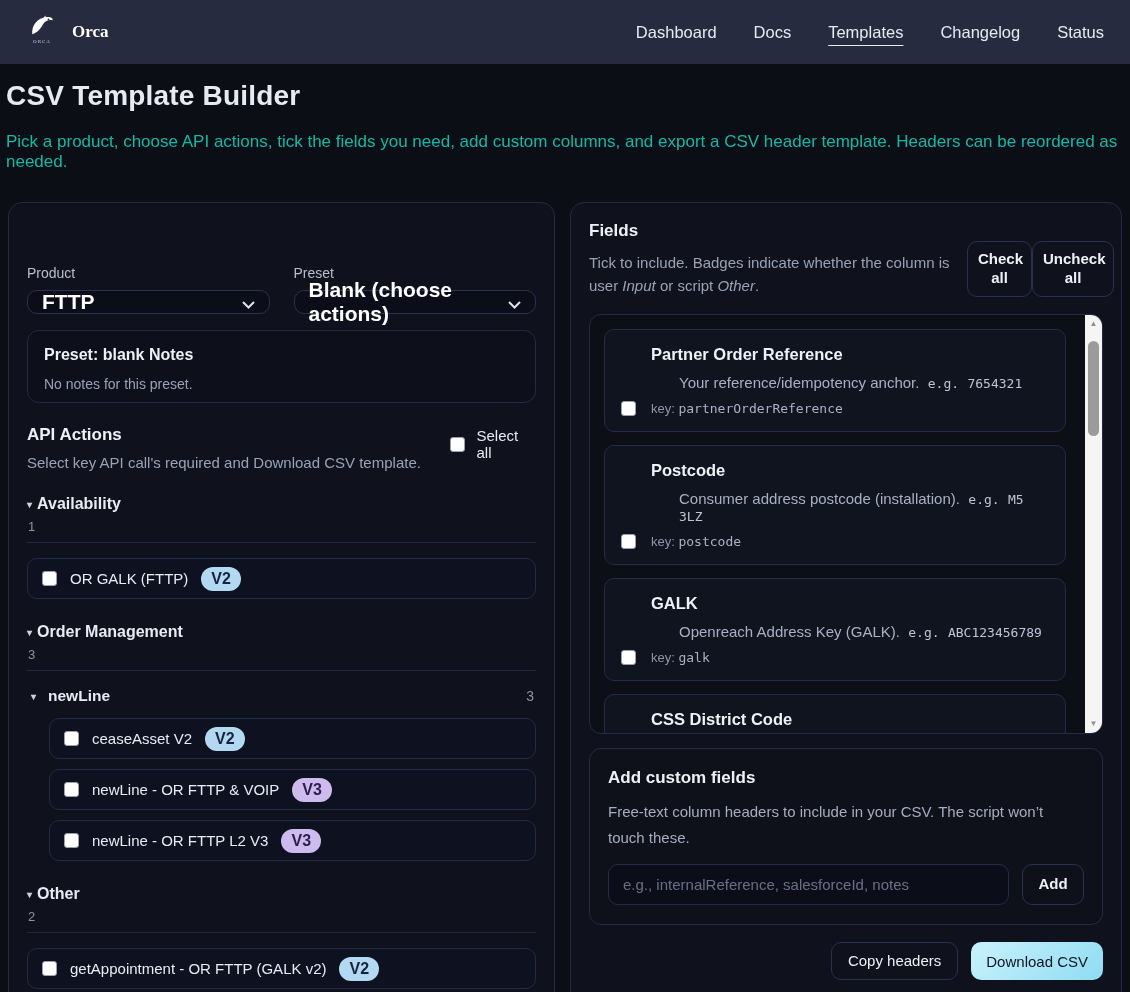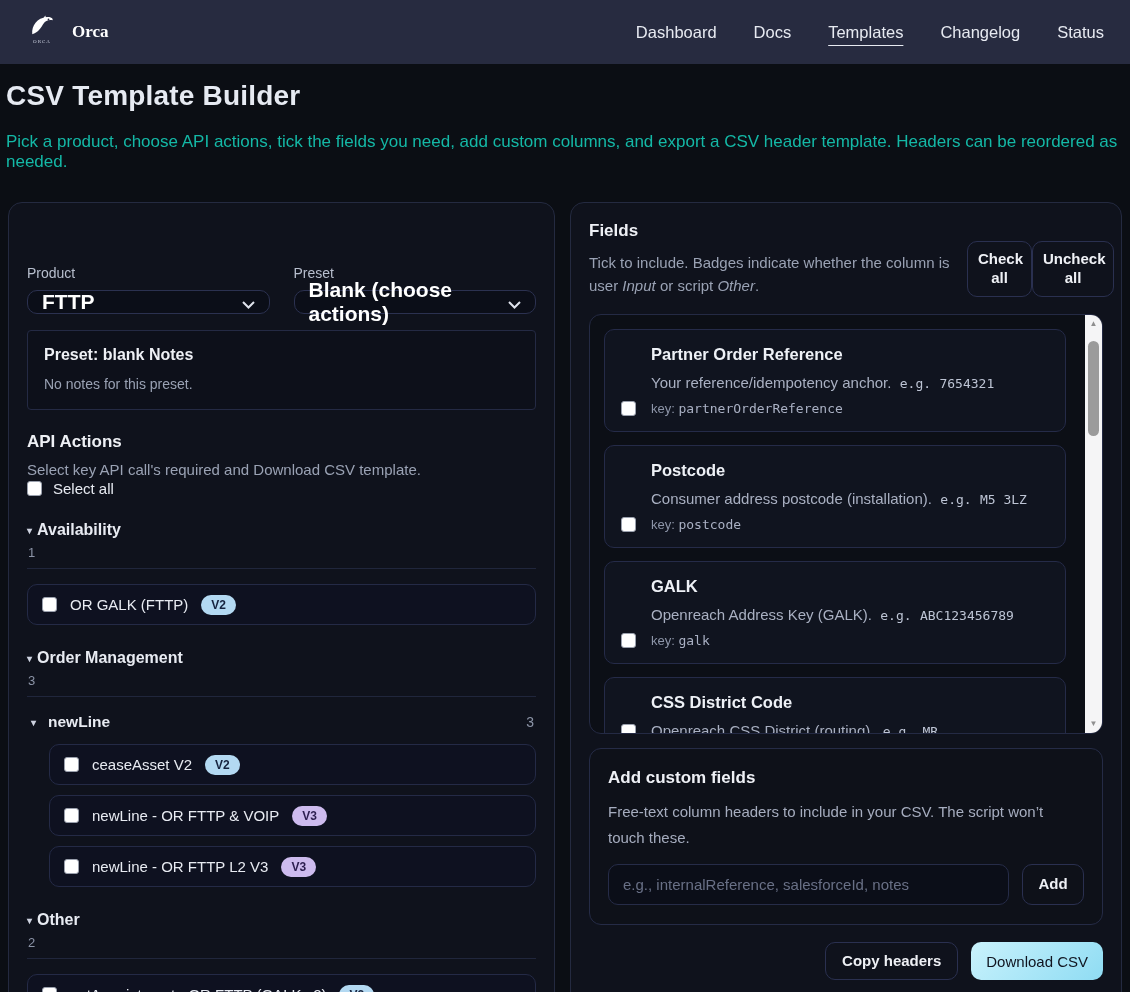--- a/index.html
+++ b/index.html
@@ -44,27 +44,27 @@
   .select {
     height:24px; background:#0b0e18; border:1px solid #2b3150; border-radius:10px;
     display:flex; align-items:center; justify-content:space-between;
     padding:0 14px; font-size:21px; font-weight:600; color:#fff; cursor:pointer;
   }
   .chev svg { width:13px; height:8px; stroke:#dfe3ec; stroke-width:2; fill:none; }
 
   
   .notes-box {
     margin-top:16px; border:1px solid #242a44; background:#0d101a;
-    border-radius:4px; padding:15px 16px 17px;
+    border-radius:12px; padding:15px 16px 10px;
   }
   .notes-title { font-size:16px; font-weight:700; color:#eef0f5; }
   .notes-body  { margin-top:12px; font-size:14px; color:#9aa2b4; }
 
   
-  .api-head { margin-top:22px; display:flex; justify-content:space-between; align-items:flex-start;flex-direction:column; }
+  .api-head { margin-top:22px; display:flex; justify-content:space-between; align-items:flex-start; }
   .sec-title { font-size:17px; font-weight:700; color:#eef0f5; }
   .api-sub { margin-top:9px; font-size:15px; color:#9aa2b4; }
   .select-all { display:flex; align-items:center; gap:11px; margin-top:2px; }
   .select-all span.lbl { font-size:15px; color:#e8ebf2; }
 
   .cb {
     width:15px; height:15px; background:#ffffff; border:1px solid #9aa0ad;
     border-radius:3px; display:inline-flex; align-items:center; justify-content:center;
     font-size:11px; color:transparent; flex:none; cursor:pointer;
   }
@@ -75,21 +75,21 @@
   .group-count { font-size:13px; color:#8b93a6; margin:6px 0 8px 1px; }
   .divider { border-top:1px solid #20263c; margin-bottom:15px; }
 
   .action-card {
     border:1px solid #242a46; border-radius:10px; background:#0e1120;
     height:41px; display:flex; align-items:center; gap:13px;
     padding:0 14px; margin-bottom:10px; cursor:pointer;
   }
   .action-card .lbl { font-size:15px; color:#e8ebf2; }
   .badge {
-    border-radius:999px; font-size:12px; font-weight:700; padding:4px 10px; line-height:1;
+    border-radius:999px; font-size:16px; font-weight:700; padding:4px 10px; line-height:1;
   }
   .badge.v2 { background:#b3d9f2; color:#16233f; }
   .badge.v3 { background:#cdbbee; color:#2c1e4f; }
 
   .subgroup-head { display:flex; align-items:center; margin:16px 0 13px; padding:0 2px 0 4px; }
   .subgroup-head .group-name { font-size:15.5px; gap:12px; }
   .subgroup-head .cnt { margin-left:auto; font-size:14px; color:#8b93a6; }
   .subgroup-items { margin-left:22px; }
 
   
@@ -109,21 +109,21 @@
   .fields-list {
     position:relative; margin-top:16px; border:1px solid #242a44; border-radius:12px;
     height:420px; overflow:hidden; padding:14px 36px 14px 14px; background:#0c0f16;
   }
   .fcard {
     border:1px solid #252b48; border-radius:10px; background:#10141f;
     padding:15px 16px; margin-bottom:13px; display:flex; gap:15px; align-items:flex-end;
   }
   .fcard .cb { margin-top:3px; }
   .fname { font-size:16.5px; font-weight:700; color:#eef1f6; }
-  .fdesc { margin-top:10px; font-size:15px; color:#a9b0c2; }
+  .fdesc { margin-top:10px; font-size:15px; color:#a9b0c2;margin-left:28px; }
   .mono { font-family:"DejaVu Sans Mono", monospace; font-size:13px; color:#bdc4d4; }
   .fkey { margin-top:10px; font-size:13px; color:#8d95a8; }
   .fkey .mono { color:#aab1c4; }
 
   
   .scrollbar {
     position:absolute; top:0; right:0; width:17px; height:100%;
     background:#f5f5f6; display:flex; flex-direction:column; align-items:center;
   }
   .scroll-arrow { font-size:8px; color:#8f8f8f; padding:5px 0; cursor:pointer; line-height:1; }
@@ -143,21 +143,21 @@
   .custom-input {
     flex:1; height:41px; background:#0b0e18; border:1px solid #262c48; border-radius:10px;
     color:#e8ebf2; padding:0 14px; font-size:15px; outline:none;
     font-family:"Liberation Sans", sans-serif;
   }
   .custom-input::placeholder { color:#697086; }
   .btn-add { width:62px; height:41px; }
 
   
   .panel-footer { display:flex; justify-content:flex-end; gap:13px; margin-top:17px; }
-  .btn-copy { height:38px; padding:0 16px; font-weight:700; display:flex; align-items:center; }
+  .btn-copy { height:38px; padding:0 16px; font-weight:400; display:flex; align-items:center; }
   .btn-download {
     height:38px; padding:0 15px; border:none; border-radius:10px;
     background:linear-gradient(135deg,#c9f2fc,#8fdcf3);
     color:#10141f; font-size:15px; font-weight:400;
     display:flex; align-items:center; cursor:pointer;
     font-family:"Liberation Sans", sans-serif;
   }
 </style>
 </head>
 <body>

